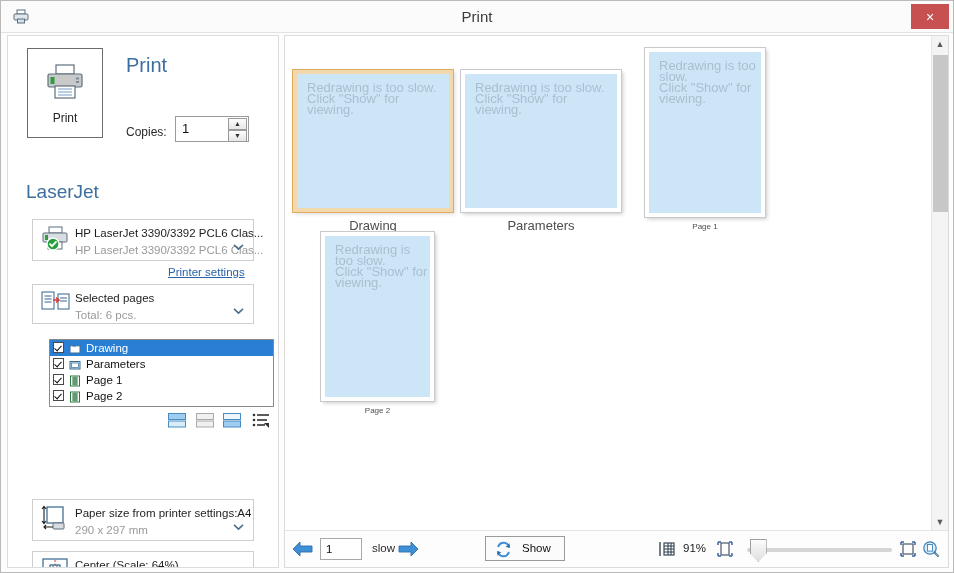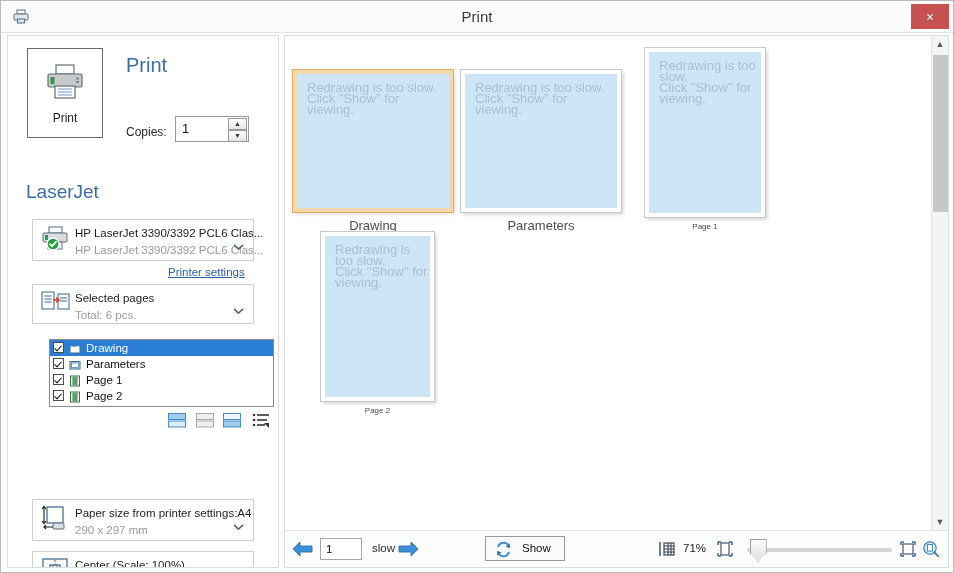--- a/index.html
+++ b/index.html
@@ -320,21 +320,21 @@
           <rect x="3" y="3" width="24" height="22" fill="#fff" stroke="#36648b" stroke-width="1.2"></rect>
           <line x1="15" y1="4" x2="15" y2="24" stroke="#d33a2f" stroke-dasharray="2,1.6"></line>
           <line x1="4" y1="14" x2="26" y2="14" stroke="#d33a2f" stroke-dasharray="2,1.6"></line>
           <rect x="10" y="9" width="10" height="10" fill="none" stroke="#36648b" stroke-width="1.2"></rect>
           <line x1="10" y1="12" x2="20" y2="12" stroke="#36648b"></line>
           <line x1="10" y1="16" x2="20" y2="16" stroke="#36648b"></line>
           <line x1="13" y1="9" x2="13" y2="19" stroke="#36648b"></line>
           <line x1="17" y1="9" x2="17" y2="19" stroke="#36648b"></line>
         </svg>
       </span>
-      <span class="c-t1">Center (Scale: 100%)</span>
+      <span class="c-t1">Center (Scale: 64%)</span>
 
     </div>
   </div>
 
   <div class="right-panel">
 
     <div class="preview">
         <div class="thumb big active" style="left: 8px; top: 34px; width: 160px; height: 142px;">
           <div class="sheet">
             <div class="msg">Redrawing is too slow.
@@ -403,21 +403,21 @@
         <svg width="18" height="18" viewBox="0 0 18 18">
           <path d="M2 2 v14" stroke="#2b3b4a" stroke-width="1.3"></path>
           <rect x="6" y="3" width="10" height="12" fill="none" stroke="#2b3b4a" stroke-width="1.1"></rect>
           <line x1="6" y1="6" x2="16" y2="6" stroke="#2b3b4a"></line>
           <line x1="6" y1="9" x2="16" y2="9" stroke="#2b3b4a"></line>
           <line x1="6" y1="12" x2="16" y2="12" stroke="#2b3b4a"></line>
           <line x1="10" y1="3" x2="10" y2="15" stroke="#2b3b4a"></line>
           <line x1="13" y1="3" x2="13" y2="15" stroke="#2b3b4a"></line>
         </svg>
       </span>
-      <span class="zoom-pct">71%</span>
+      <span class="zoom-pct">91%</span>
       <span class="z-ico" style="left:431px">
         <svg width="18" height="18" viewBox="0 0 18 18">
           <rect x="5" y="3" width="8" height="12" fill="none" stroke="#3a4a5a" stroke-width="1.1"></rect>
           <path d="M2 2 h3 M2 2 v3 M16 2 h-3 M16 2 v3 M2 16 h3 M2 16 v-3 M16 16 h-3 M16 16 v-3" stroke="#3a63a0" stroke-width="1.5" fill="none"></path>
         </svg>
       </span>
 
       <div class="slider">
         <div class="knob" style="left: 2.7px;"></div>
       </div>

